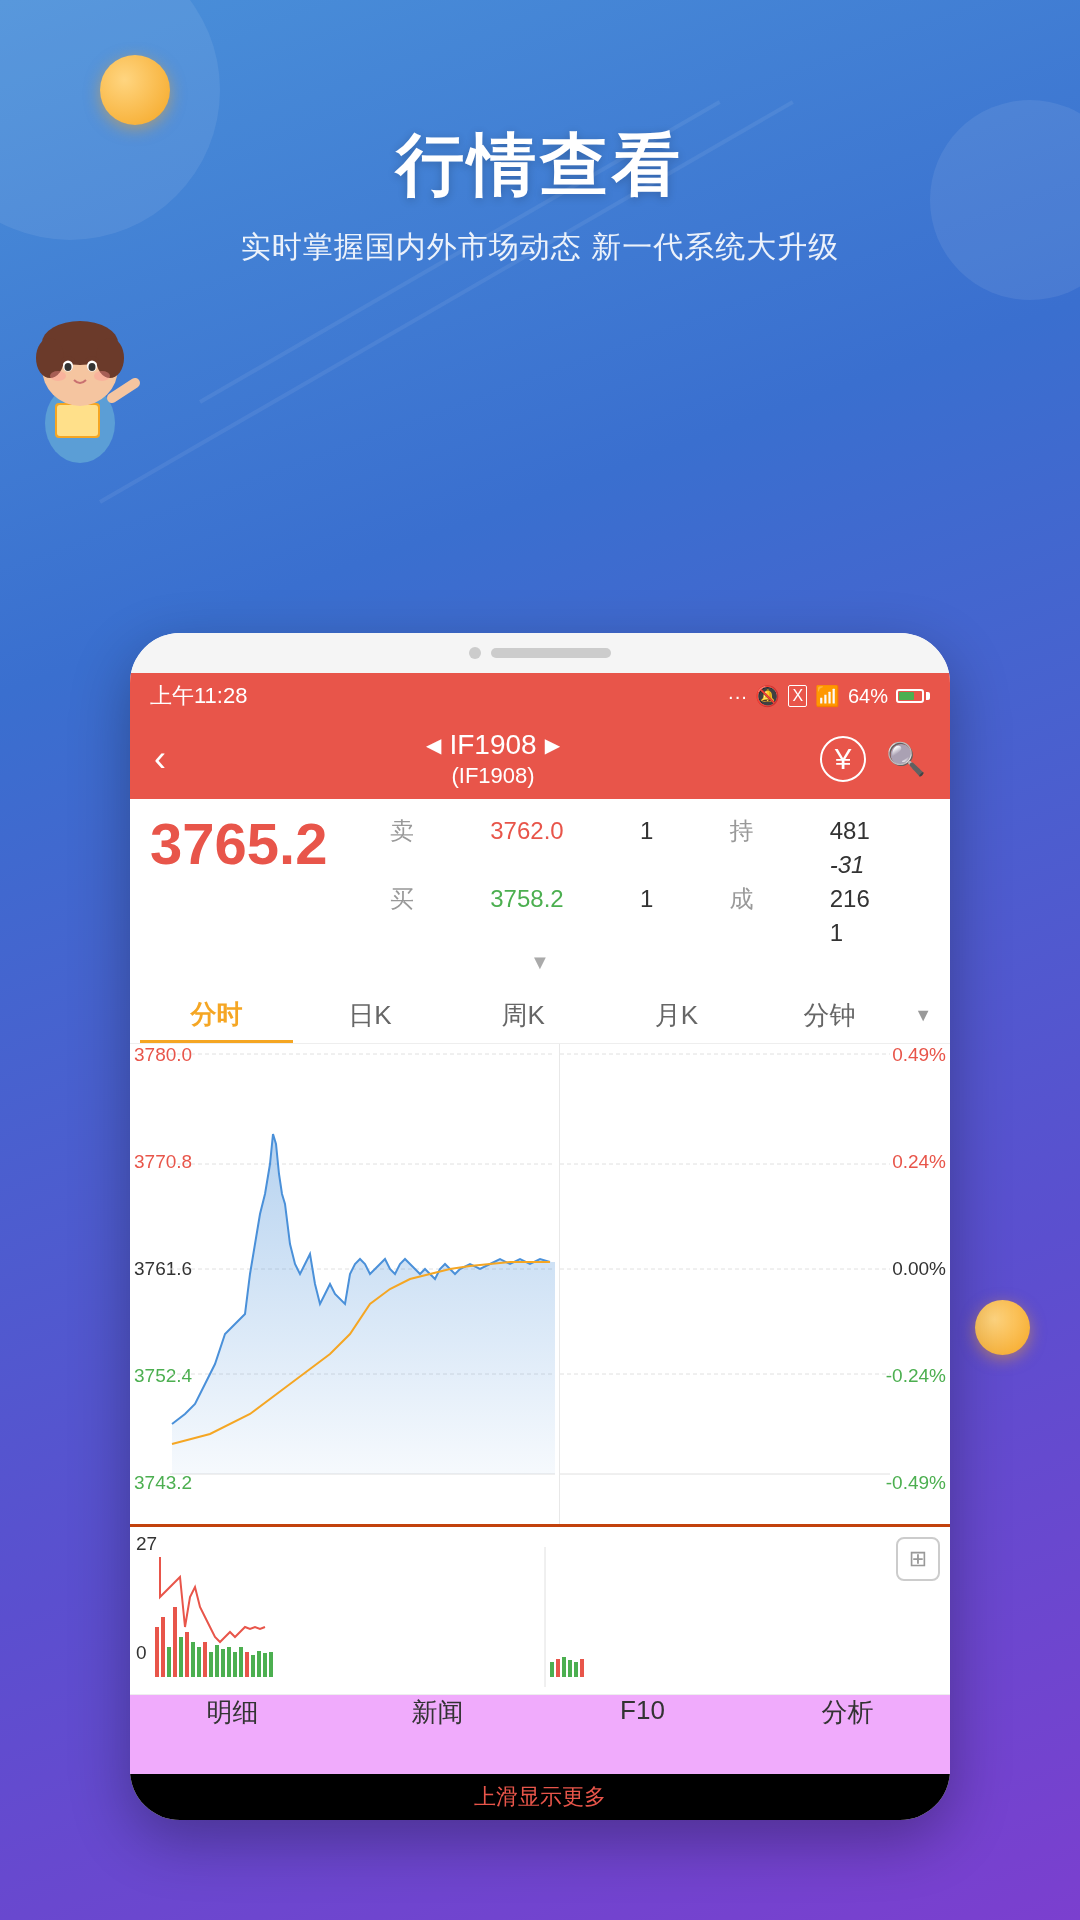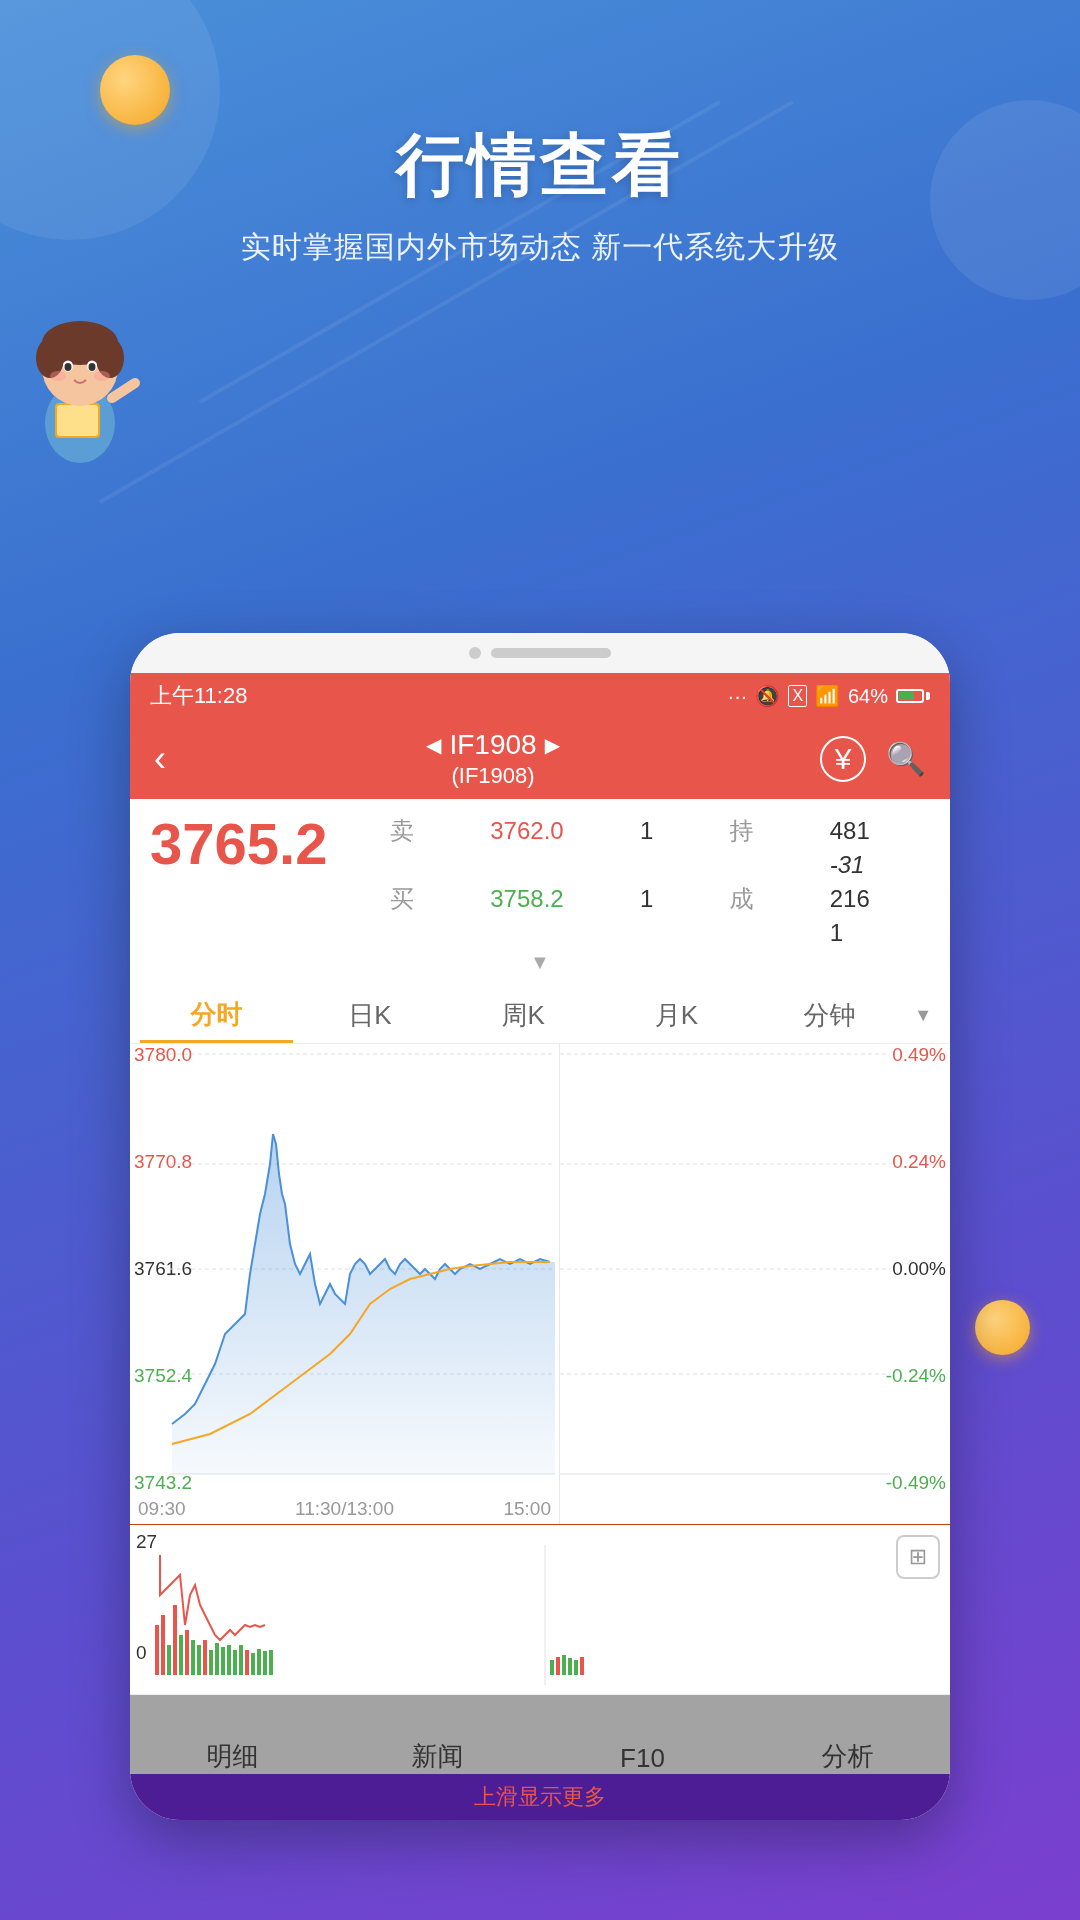--- a/index.html
+++ b/index.html
@@ -333,21 +333,21 @@
     .y-label-green { color: #4caf50; }
     .y-pct-red { color: #e8554a; }
     .y-pct-black { color: #333; }
     .y-pct-green { color: #4caf50; }
 
     
     .volume-area {
       background: #fff;
       height: 170px;
       position: relative;
-      border-top: 1px solid #c2410c;
+      border-top: 3px solid #c2410c;
     }
     .volume-label-27 {
       position: absolute;
       top: 6px;
       left: 6px;
       font-size: 19px;
       color: #333;
     }
     .volume-label-0 {
       position: absolute;
@@ -366,38 +366,38 @@
       display: flex;
       align-items: center;
       justify-content: center;
       color: #999;
       font-size: 22px;
       background: rgba(255,255,255,0.9);
     }
 
     
     .bottom-nav {
-      background: #a3a3a3;
+      background: #f0abfc;
       height: 80px;
       display: flex;
-      align-items: flex-end;
+      align-items: flex-start;
       border-top: 1px solid #eee;
     }
     .bottom-nav-item {
       flex: 1;
       text-align: center;
       font-size: 26px;
       color: #333;
     }
     .bottom-hint {
       text-align: center;
       font-size: 22px;
       color: #e8554a;
       padding: 8px 0;
-      background: #4c1d95;
+      background: #000000;
     }
 
     
     svg { display: block; }
   </style>
 </head>
 <body>
 
 <div class="deco-circle deco-circle-1"></div>
 <div class="deco-circle deco-circle-2"></div>
@@ -554,25 +554,20 @@
                  L155,160 L160,200 L165,220 L170,230 L175,220 L180,210 L185,240 L190,260 
                  L195,250 L200,240 L205,250 L215,260 L220,230 L225,220 L230,215 L235,220 
                  L240,230 L245,225 L250,220 L255,215 L260,225 L265,230 L270,220 L275,215 
                  L280,220 L285,225 L290,230 L295,225 L300,230 L305,235 L310,225 L315,220 
                  L320,225 L325,230 L330,225 L340,220 L350,225 L360,220 L370,215 L380,220 
                  L390,215 L400,220 L410,215 L420,218" fill="none" stroke="#4a90d9" stroke-width="2"></path>
 
         <path d="M42,400 L80,390 L120,370 L160,340 L200,310 L220,290 L240,260 L260,245 
                  L280,235 L300,230 L320,225 L340,222 L360,220 L380,218 L400,218 L420,218" fill="none" stroke="#f5a623" stroke-width="2"></path>
       </svg>
-      <div class="chart-x-labels">
-        <span>09:30</span>
-        <span>11:30/13:00</span>
-        <span>15:00</span>
-      </div>
     </div>
 
     <div class="chart-right">
       <div class="chart-y-labels-right">
         <span class="y-pct-red">0.49%</span>
         <span class="y-pct-red">0.24%</span>
         <span class="y-pct-black">0.00%</span>
         <span class="y-pct-green">-0.24%</span>
         <span class="y-pct-green">-0.49%</span>
       </div>

